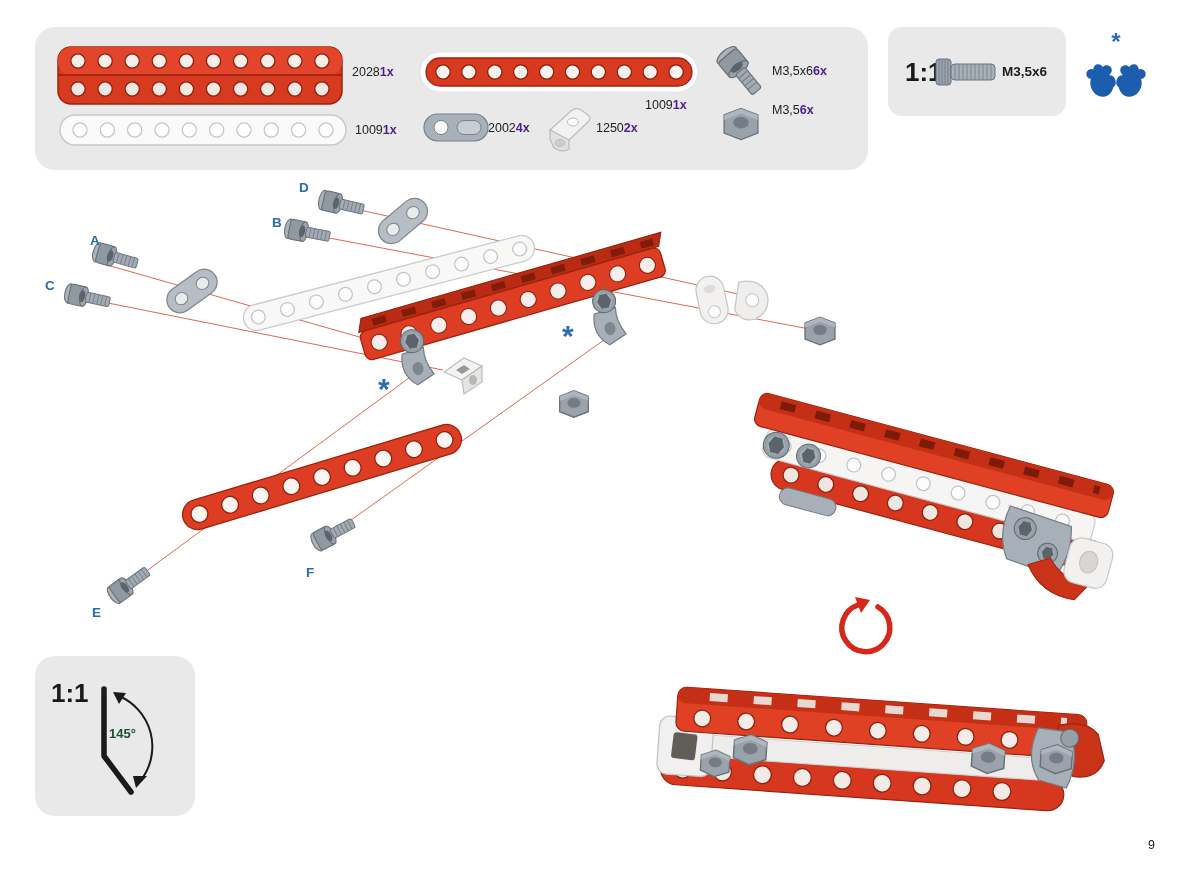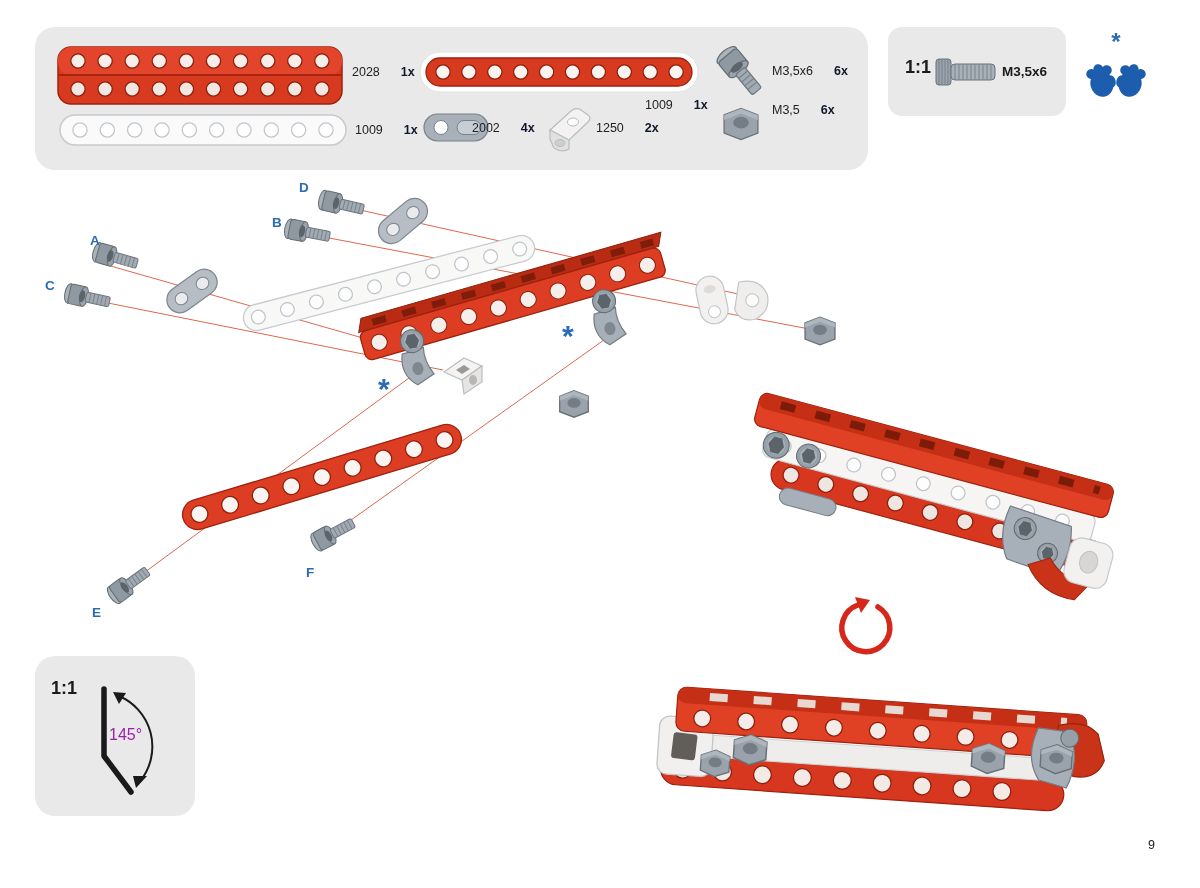--- a/index.html
+++ b/index.html
@@ -3,24 +3,24 @@
 <meta charset="utf-8">
 <style>
   *{margin:0;padding:0;box-sizing:border-box}
   html,body{width:1200px;height:888px}
   body{position:relative;background:#ffffff;font-family:"Liberation Sans",sans-serif;overflow:hidden;color:#222}
   .panel{position:absolute;background:#e9e9e9;border-radius:20px}
   #parts-panel{left:35px;top:27px;width:833px;height:143px}
   #scale-panel{left:888px;top:27px;width:178px;height:89px;border-radius:14px}
   #angle-panel{left:35px;top:656px;width:160px;height:160px}
   .plabel{position:absolute;font-size:12.5px;color:#222;white-space:nowrap}
-  .plabel b{margin-left:21px;color:#0f172a}
-  .big-ratio{position:absolute;font-size:18px;font-weight:bold;color:#1a1a1a}
+  .plabel b{margin-left:0;color:#4c1d95}
+  .big-ratio{position:absolute;font-size:26px;font-weight:bold;color:#1a1a1a}
   .screw-size{position:absolute;font-size:13.5px;font-weight:bold;color:#1a1a1a}
-  .angle-val{position:absolute;font-size:16px;font-weight:normal;color:#a21caf}
+  .angle-val{position:absolute;font-size:13px;font-weight:bold;color:#14532d}
   .diagram-label{position:absolute;font-size:13.5px;font-weight:bold;color:#2a6cb4}
   .asterisk{position:absolute;font-size:30px;font-weight:bold;color:#2a6cb4;line-height:1}
   #hands{position:absolute;left:1085px;top:30px;width:62px;text-align:center}
   #hands .asterisk{position:static;display:block;font-size:24px;height:20px}
   #page-number{position:absolute;left:1148px;top:838px;font-size:12.5px;color:#222}
   svg{display:block}
   .artsvg{position:absolute;left:0;top:0}
 </style>
 </head>
 <body>
@@ -75,21 +75,21 @@
 
     <g transform="translate(706,97) scale(1.3)">
       <polygon points="-13,-7 0,-12 13,-7 13,7 0,12 -13,7" fill="#9aa3ab" stroke="#687078"></polygon>
       <polygon points="-13,-7 0,-12 13,-7 13,-3 0,-8 -13,-3" fill="#b3bbc2" opacity="0.8"></polygon>
       <ellipse cx="0" cy="-1" rx="6" ry="4.5" fill="#747d85"></ellipse>
     </g>
   </svg>
   <div class="plabel" style="left:317px;top:38px"><span>2028</span><b>1x</b></div>
   <div class="plabel" style="left:320px;top:96px"><span>1009</span><b>1x</b></div>
   <div class="plabel" style="left:610px;top:71px"><span>1009</span><b>1x</b></div>
-  <div class="plabel" style="left:437px;top:94px"><span>2002</span><b>4x</b></div>
+  <div class="plabel" style="left:453px;top:94px"><span>2002</span><b>4x</b></div>
   <div class="plabel" style="left:561px;top:94px"><span>1250</span><b>2x</b></div>
   <div class="plabel" style="left:737px;top:37px"><span>M3,5x6</span><b>6x</b></div>
   <div class="plabel" style="left:737px;top:76px"><span>M3,5</span><b>6x</b></div>
 </div>
 
 <div class="panel" id="scale-panel">
   <div class="big-ratio" style="left:17px;top:30px">1:1</div>
   <svg class="artsvg" style="left:46px;top:30px" width="66" height="30" viewBox="0 0 66 30">
     <rect x="2" y="2" width="15" height="26" rx="3" fill="#9aa3ab" stroke="#6b737b"></rect>
     <path d="M5,2 V28 M8,2 V28 M11,2 V28 M14,2 V28" stroke="#7b838b" stroke-width="1"></path>

